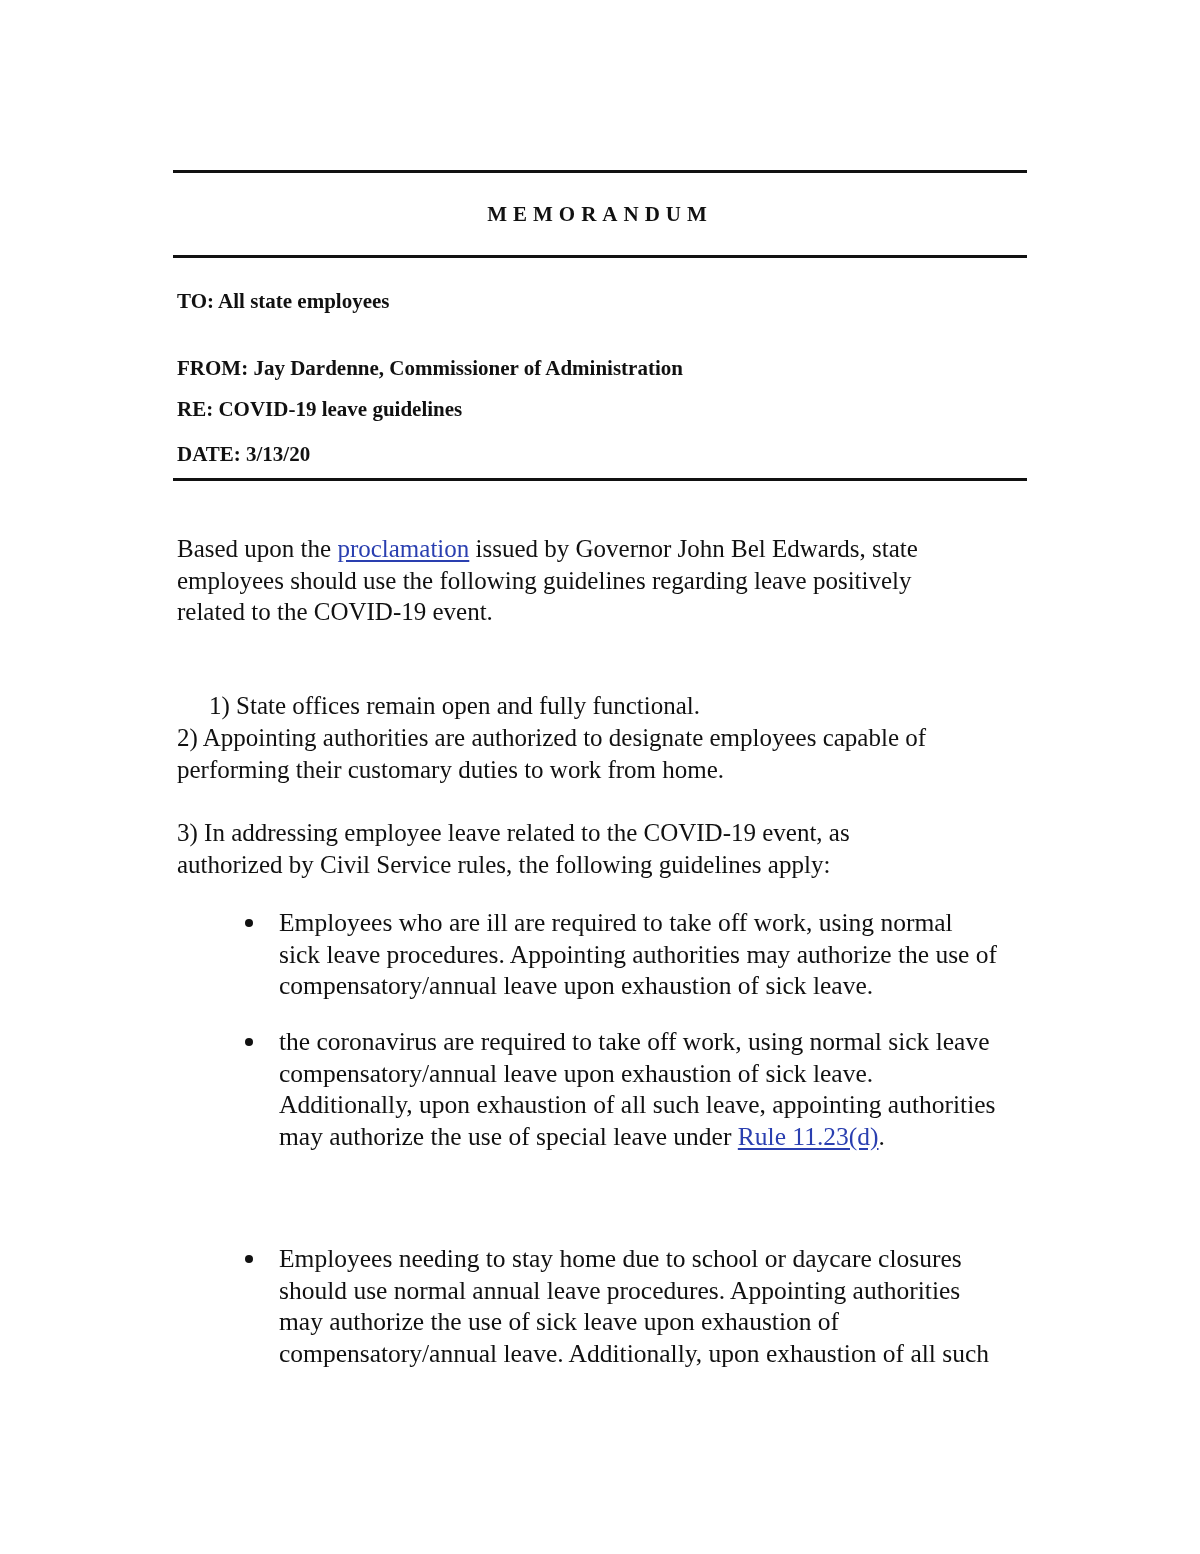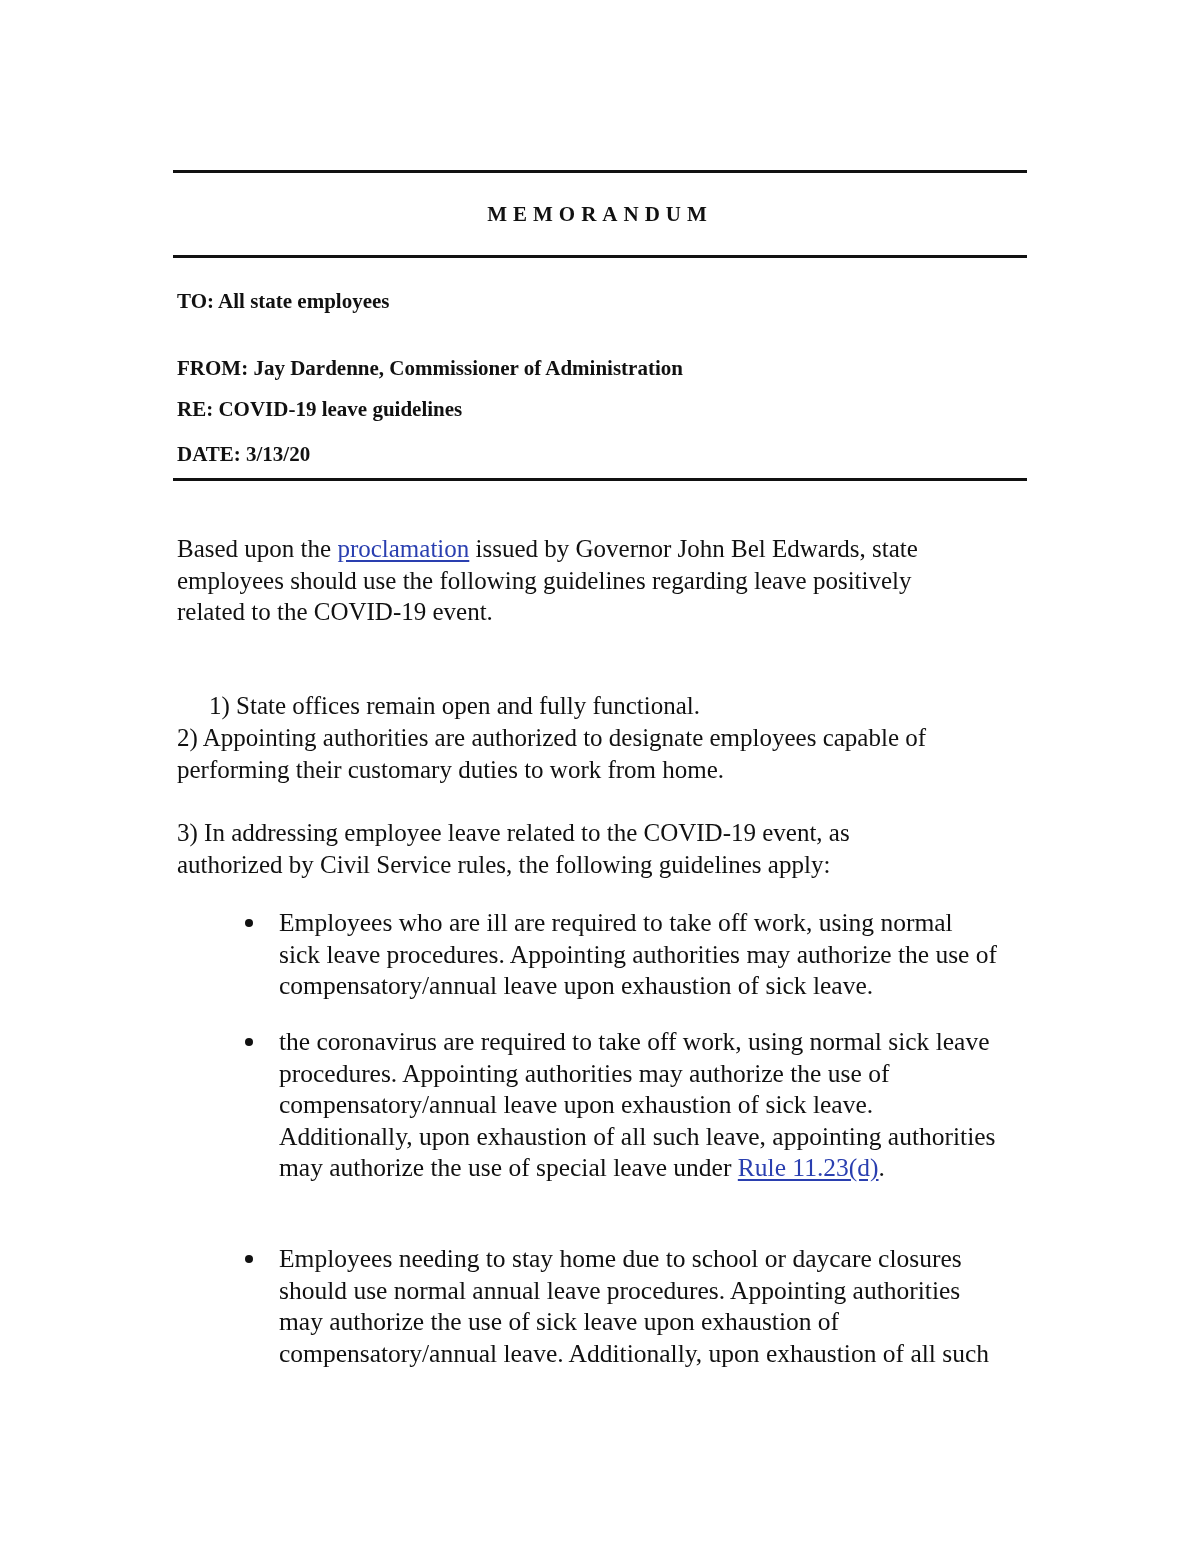--- a/index.html
+++ b/index.html
@@ -113,21 +113,20 @@
   <div class="bullet-item" style="top:907px;">
     <span class="bullet-dot"></span>
     <span class="line">Employees who are ill are required to take off work, using normal</span>
     <span class="line">sick leave procedures. Appointing authorities may authorize the use of</span>
     <span class="line">compensatory/annual leave upon exhaustion of sick leave.</span>
   </div>
 
   <div class="bullet-item" style="top:1026px;">
     <span class="bullet-dot"></span>
     <span class="line">the coronavirus are required to take off work, using normal sick leave</span>
-    <span class="line">procedures. Appointing authorities may authorize the use of</span>
     <span class="line">compensatory/annual leave upon exhaustion of sick leave.</span>
     <span class="line">Additionally, upon exhaustion of all such leave, appointing authorities</span>
     <span class="line"><span>may authorize the use of special leave under </span><a class="link" href="#">Rule 11.23(d)</a><span>.</span></span>
   </div>
 
   <div class="bullet-item" style="top:1243px;">
     <span class="bullet-dot"></span>
     <span class="line">Employees needing to stay home due to school or daycare closures</span>
     <span class="line">should use normal annual leave procedures. Appointing authorities</span>
     <span class="line">may authorize the use of sick leave upon exhaustion of</span>

